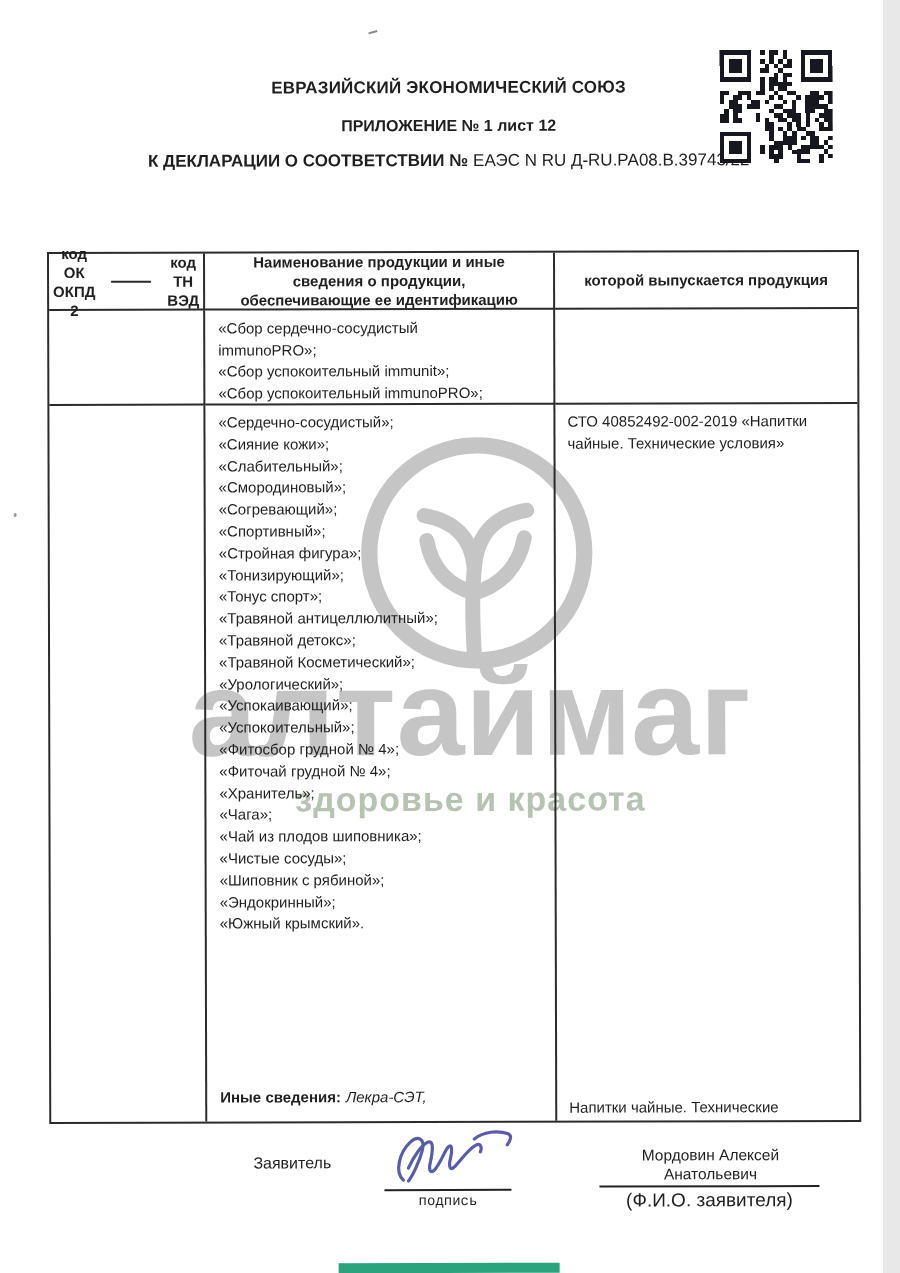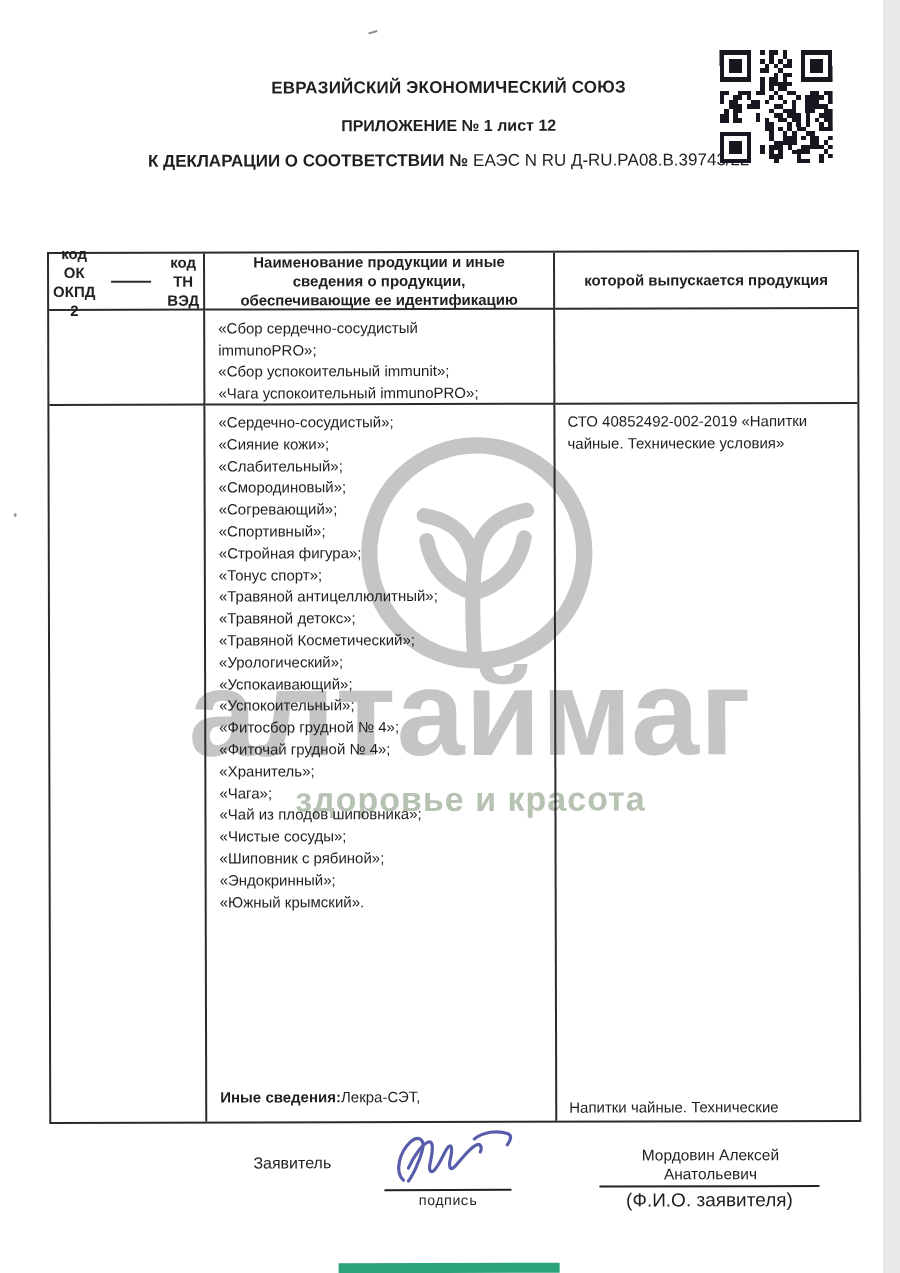--- a/index.html
+++ b/index.html
@@ -33,21 +33,21 @@
   .cell.last{border-right:0;}
   .cell.bnone{border-bottom:0;}
   .ch{display:flex;flex-direction:row;align-items:center;justify-content:center;
       font-weight:bold;text-align:center;line-height:19px;padding:2px 4px;gap:16px;}
   .frac{width:112px;border-top:2px solid #2b2b2b;margin:5px 0;}
   .r1c2{padding:7px 8px 0 13px;line-height:21.5px;}
   .r2c2{display:flex;flex-direction:column;padding:6px 8px 13px 13px;line-height:21.8px;}
   .r2c3{display:flex;flex-direction:column;padding:6px 8px 3px 12px;line-height:21.5px;}
   .sp{flex:1;}
   .b{font-weight:bold;}
-  .oi-val{}
+  .oi-val{margin-left:5px;font-style:italic;}
 
   
   .applicant{position:absolute;left:252px;top:1154px;font-size:16px;z-index:2;}
   .sig{position:absolute;left:378px;top:1124px;width:148px;height:68px;z-index:2;}
   .sig svg{width:100%;height:100%;}
   .sigline{position:absolute;left:383px;top:1189px;width:127px;border-top:2px solid #222;z-index:2;}
   .sigcap{position:absolute;left:383px;top:1193px;width:127px;text-align:center;font-size:14px;z-index:2;font-family:Liberation Mono, monospace;}
   .name{position:absolute;left:600px;top:1146px;width:218px;text-align:center;font-size:15.5px;line-height:19px;z-index:2;}
   .nameline{position:absolute;left:598px;top:1186px;width:220px;border-top:2px solid #222;z-index:2;}
   .namecap{position:absolute;left:598px;top:1190px;width:220px;text-align:center;font-size:19px;z-index:2;}
@@ -309,35 +309,36 @@
             <div>которой выпускается продукция</div>
           </div>
       </div>
 
       <div class="cell"></div>
       <div class="cell r1c2">
         <div>
             <div>«Сбор сердечно-сосудистый</div>
             <div>immunoPRO»;</div>
             <div>«Сбор успокоительный immunit»;</div>
-            <div>«Чага успокоительный immunoPRO»;</div>
+            <div>«Сбор успокоительный immunoPRO»;</div>
           </div>
       </div>
       <div class="cell last"></div>
 
       <div class="cell bnone"></div>
       <div class="cell bnone r2c2">
         <div>
             <div>«Сердечно-сосудистый»;</div>
             <div>«Сияние кожи»;</div>
             <div>«Слабительный»;</div>
             <div>«Смородиновый»;</div>
             <div>«Согревающий»;</div>
             <div>«Спортивный»;</div>
             <div>«Стройная фигура»;</div>
+            <div>«Тонизирующий»;</div>
             <div>«Тонус спорт»;</div>
             <div>«Травяной антицеллюлитный»;</div>
             <div>«Травяной детокс»;</div>
             <div>«Травяной Косметический»;</div>
             <div>«Урологический»;</div>
             <div>«Успокаивающий»;</div>
             <div>«Успокоительный»;</div>
             <div>«Фитосбор грудной № 4»;</div>
             <div>«Фиточай грудной № 4»;</div>
             <div>«Хранитель»;</div>

